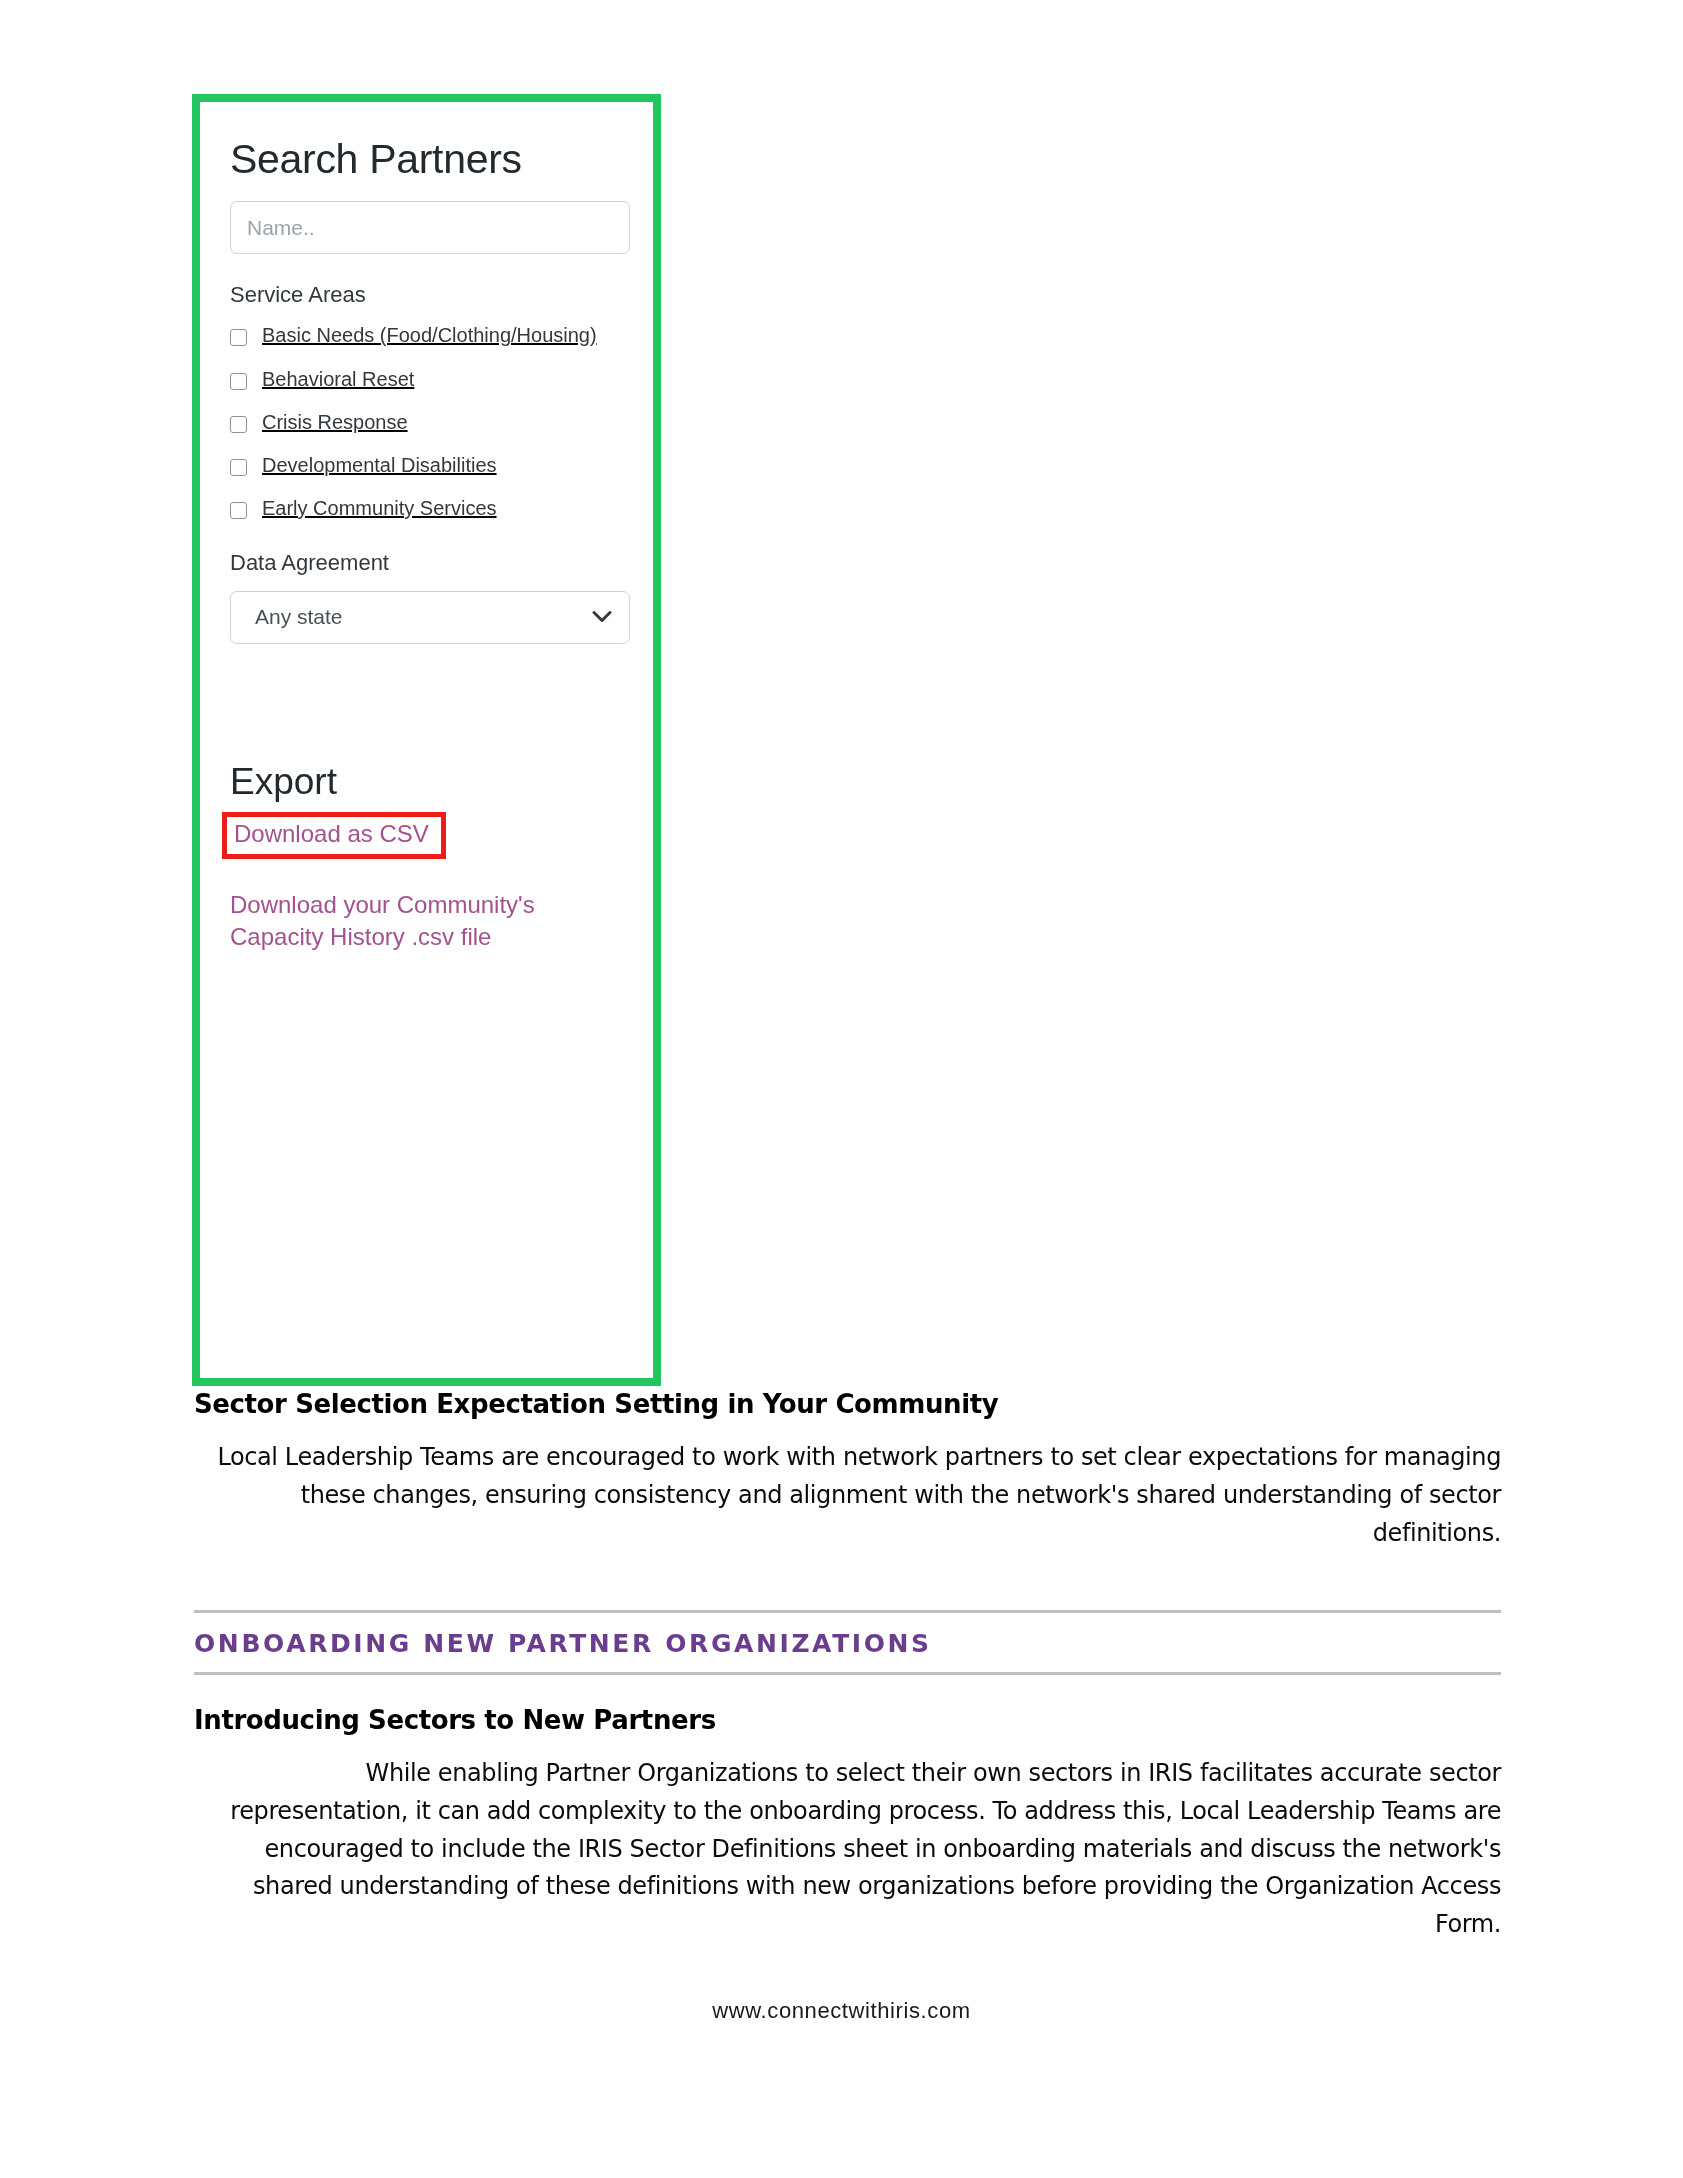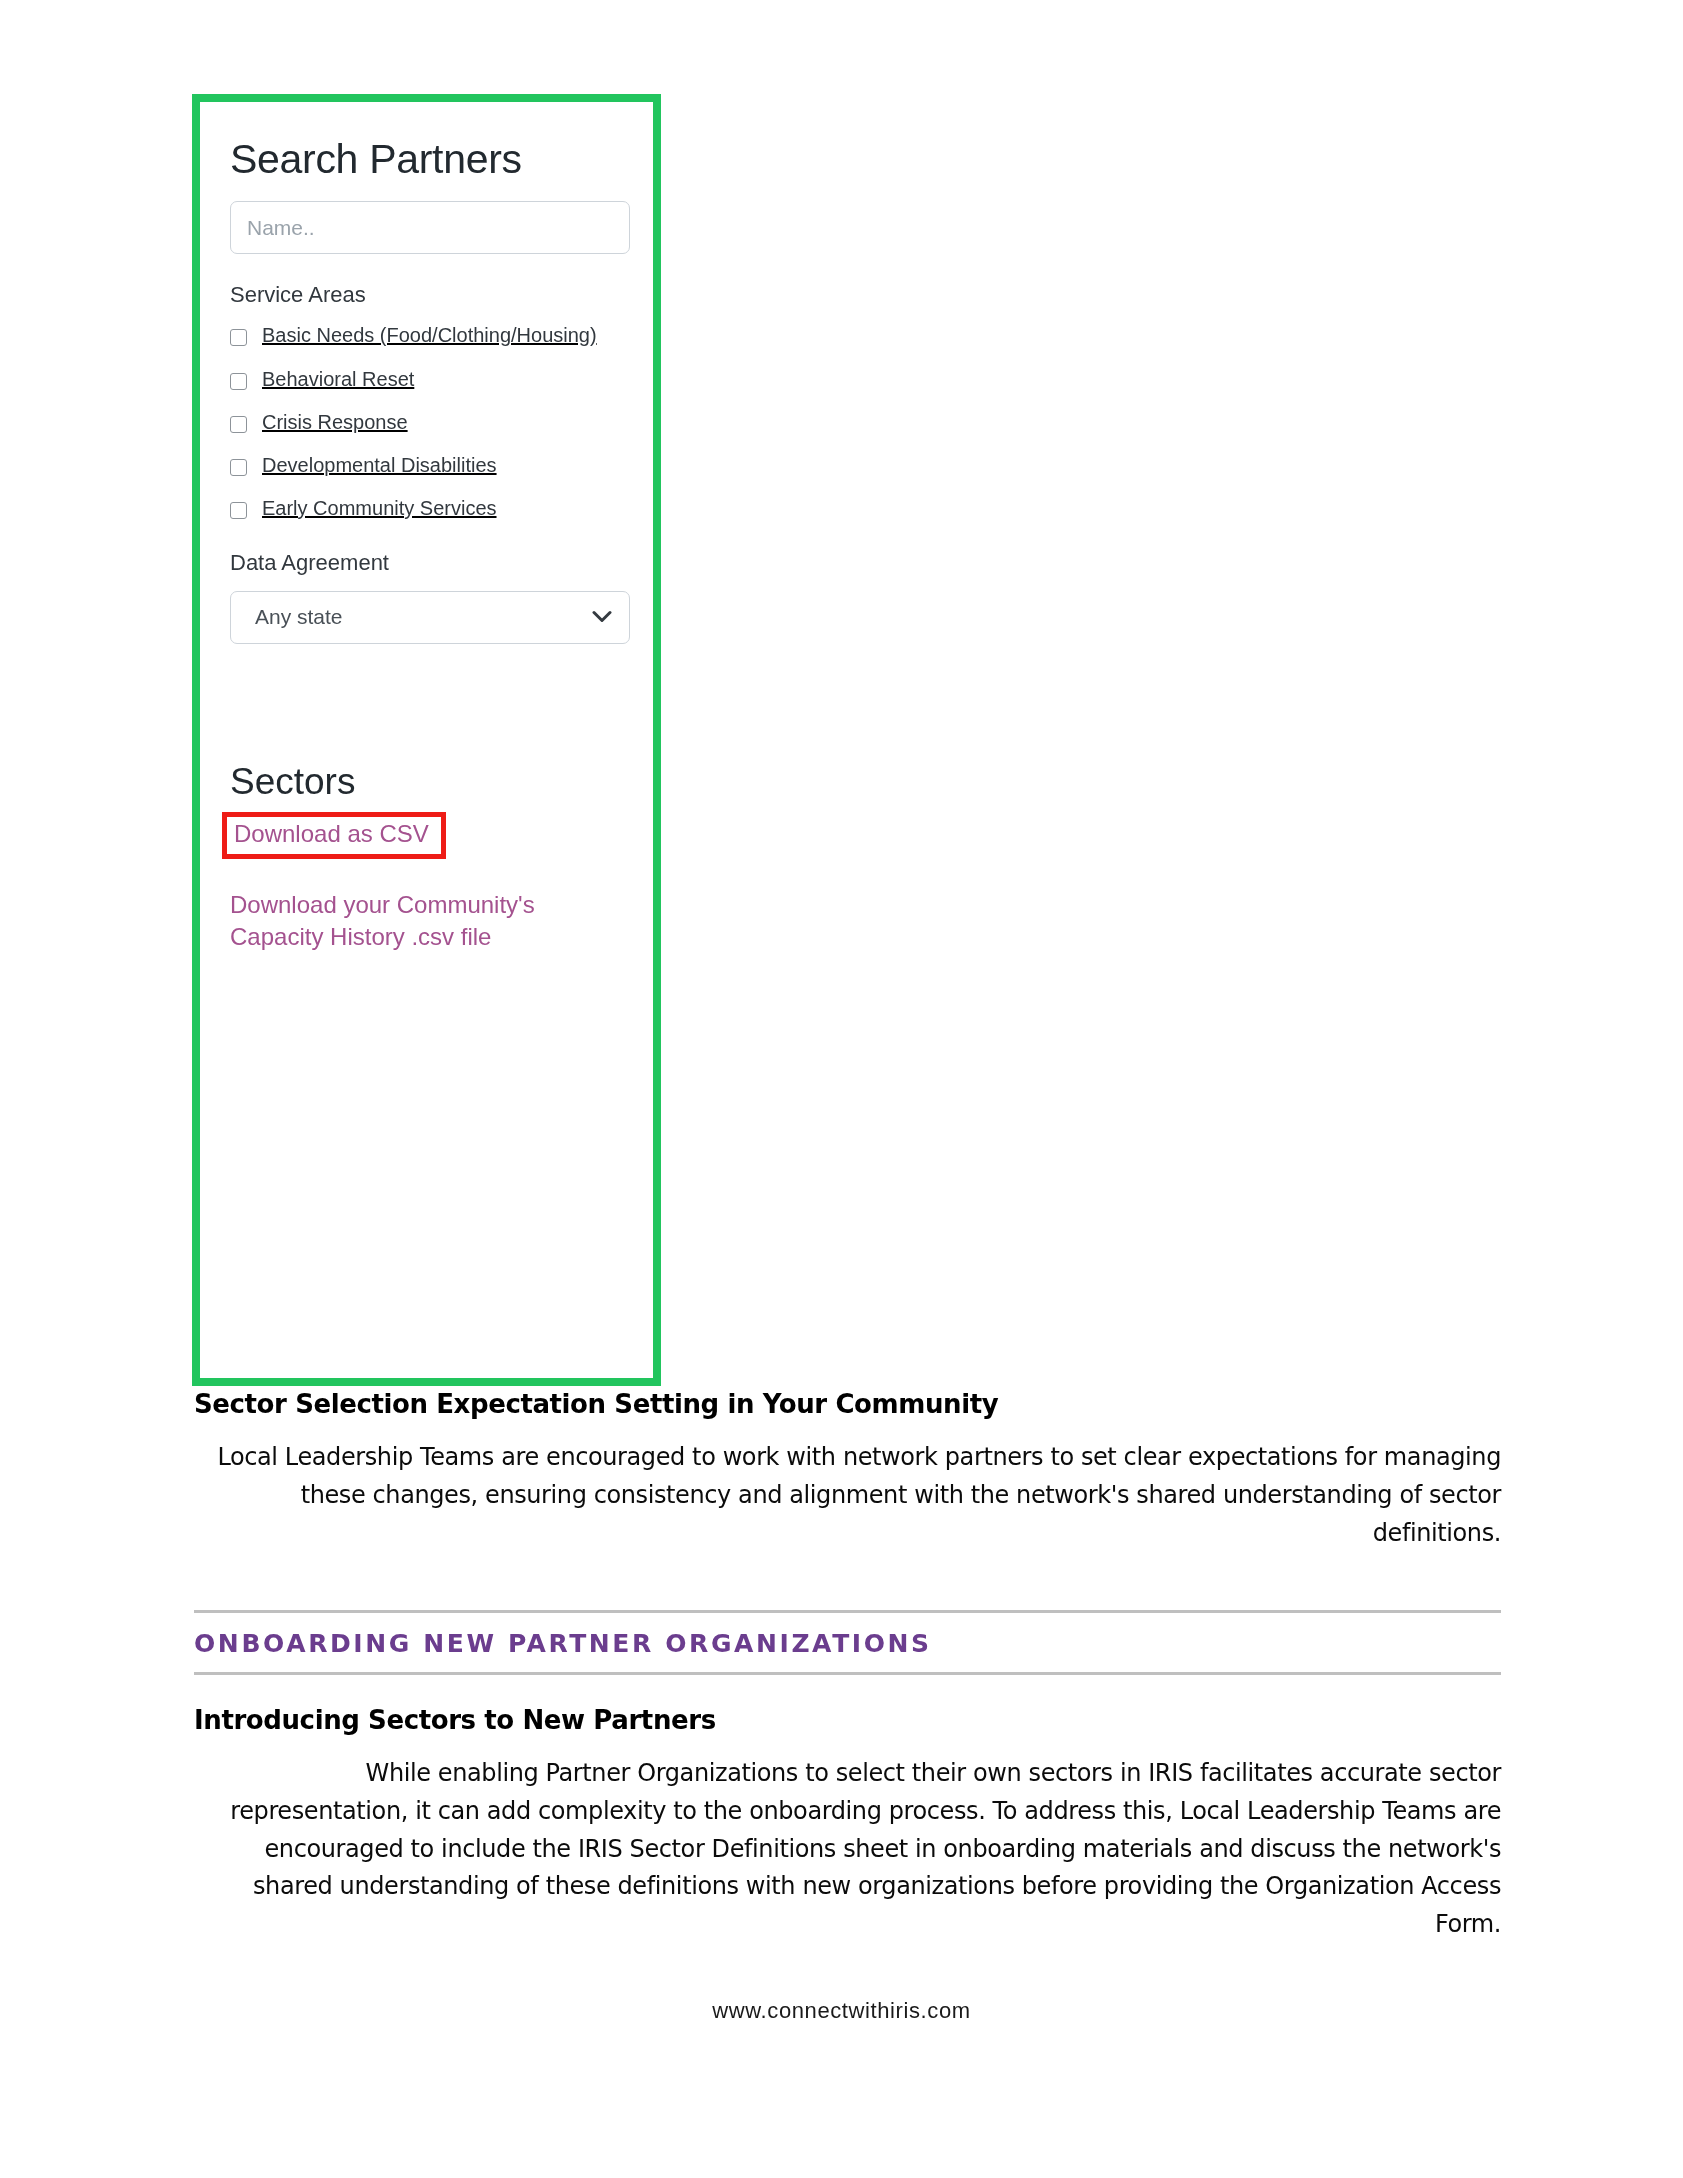--- a/index.html
+++ b/index.html
@@ -272,21 +272,21 @@
     <div class="group-label">Data Agreement</div>
 
     <div class="select-wrap">
       <div class="select-box">Any state</div>
       <svg class="select-chev" width="20" height="13" viewBox="0 0 20 13">
         <path d="M2 2 L10 10 L18 2" fill="none" stroke="#343a40" stroke-width="3" stroke-linecap="round" stroke-linejoin="round"></path>
       </svg>
     </div>
 
 
-    <h2 class="export-title">Sectors</h2>
+    <h2 class="export-title">Export</h2>
 
     <div class="csv-highlight">
       <span class="link-csv">Download as CSV</span>
     </div>
 
     <span class="csv-desc">Download your Community's Capacity History .csv file</span>
 
   </div>
 </div>
 

